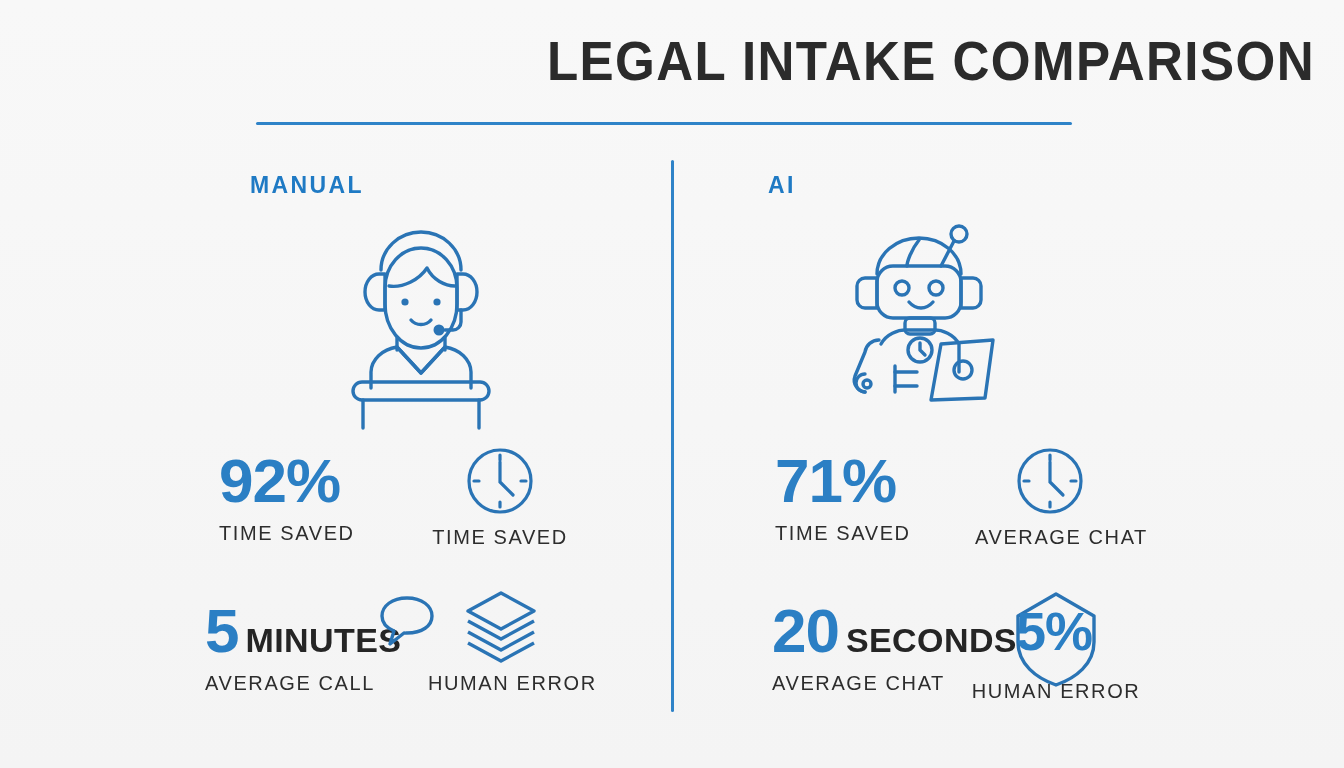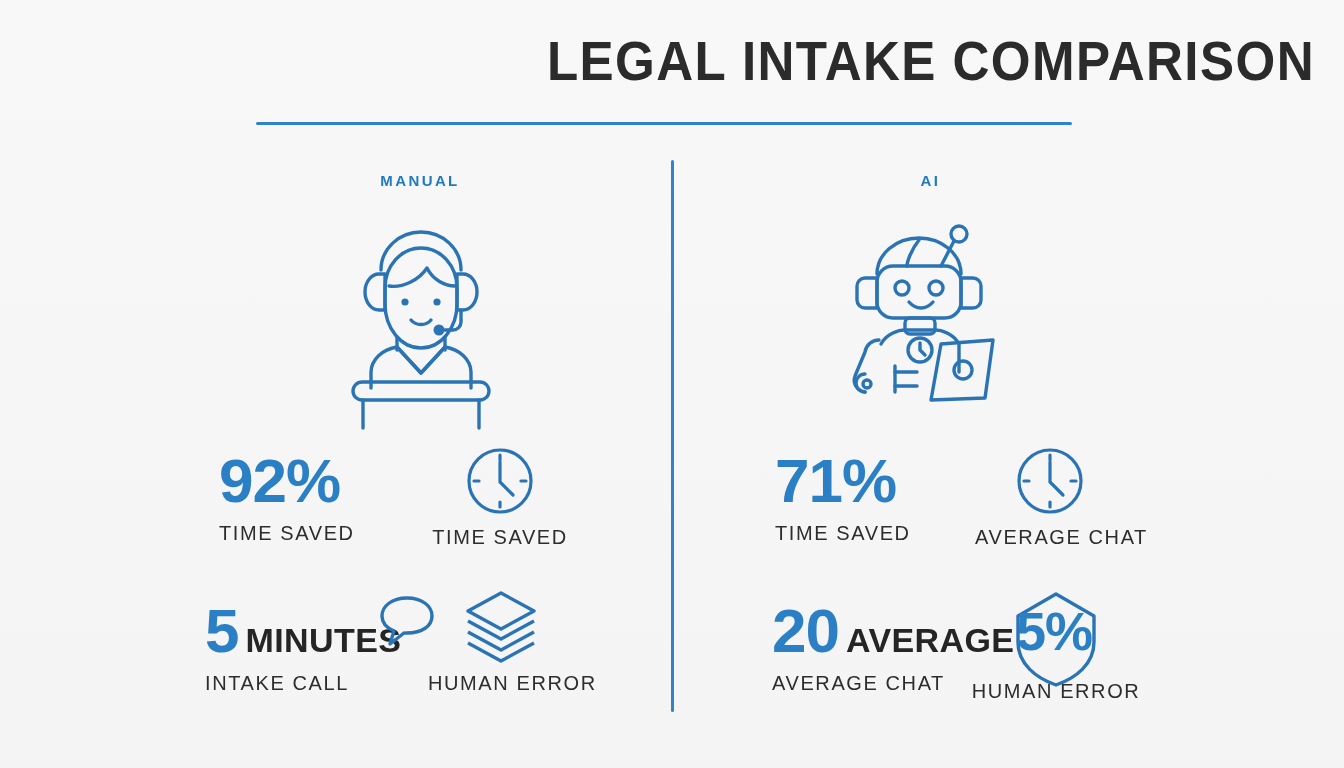--- a/index.html
+++ b/index.html
@@ -55,25 +55,25 @@
     top: 160px;
     width: 3px;
     height: 552px;
     background: #2f83c8;
     border-radius: 2px;
   }
 
   
   .col-head {
     position: absolute;
-    font-size: 15px;
+    font-size: 23px;
     font-weight: 700;
     letter-spacing: 2.4px;
     color: #1f7ac4;
-    text-align: center;
+    text-align: left;
   }
   .col-head.left  { left: 250px;  top: 172px; width: 340px; }
   .col-head.right { left: 768px;  top: 172px; width: 325px; }
 
   
   .hero {
     position: absolute;
   }
   .hero.left  { left: 335px; top: 226px; }
   .hero.right { left: 833px; top: 222px; }
@@ -183,21 +183,21 @@
       <path d="M58 37 h5"></path>
       <path d="M37 18 v20 l13 13"></path>
     </svg>
     <div class="icon-label">TIME SAVED</div>
   </div>
 
   <div class="stat" style="left:205px; top:600px;">
     <div class="stat-number">
       <span>5</span><span class="unit">MINUTES</span>
     </div>
-    <div class="stat-label">INTAKE CALL</div>
+    <div class="stat-label">AVERAGE CALL</div>
   </div>
 
   <div style="position:absolute; left:378px; top:592px;">
     <svg width="58" height="56" viewBox="0 0 58 56" fill="none" stroke="#2a74b5" stroke-width="3.4" stroke-linecap="round" stroke-linejoin="round">
       <path d="M29 6 C14 6 4 14 4 24 C4 31 9 36 16 39 L12 52 L26 41 C27.6 41.2 28 41 29 41 C44 41 54 34 54 24 C54 14 44 6 29 6 Z"></path>
     </svg>
   </div>
 
   <div class="icon-block" style="left:428px; top:588px; width:146px;">
     <svg width="78" height="76" viewBox="0 0 78 76" fill="none" stroke="#2a74b5" stroke-width="3.4" stroke-linejoin="round" style="margin:0 auto;">
@@ -250,21 +250,21 @@
       <path d="M37 58 v5"></path>
       <path d="M11 37 h5"></path>
       <path d="M58 37 h5"></path>
       <path d="M37 18 v20 l13 13"></path>
     </svg>
     <div class="icon-label">AVERAGE CHAT</div>
   </div>
 
   <div class="stat" style="left:772px; top:600px;">
     <div class="stat-number">
-      <span>20</span><span class="unit">AVERAGE</span>
+      <span>20</span><span class="unit">SECONDS</span>
     </div>
     <div class="stat-label">AVERAGE CHAT</div>
   </div>
 
   <div class="shield-stat" style="left:1008px; top:586px;">
     <svg width="96" height="104" viewBox="0 0 96 104" fill="none" stroke="#2a74b5" stroke-width="3.4" stroke-linecap="round" stroke-linejoin="round">
       <path d="M10 30 L48 8 L86 30 V56 C86 78 68 92 48 99 C28 92 10 78 10 56 Z"></path>
     </svg>
     <div class="shield-num">5%</div>
   </div>

